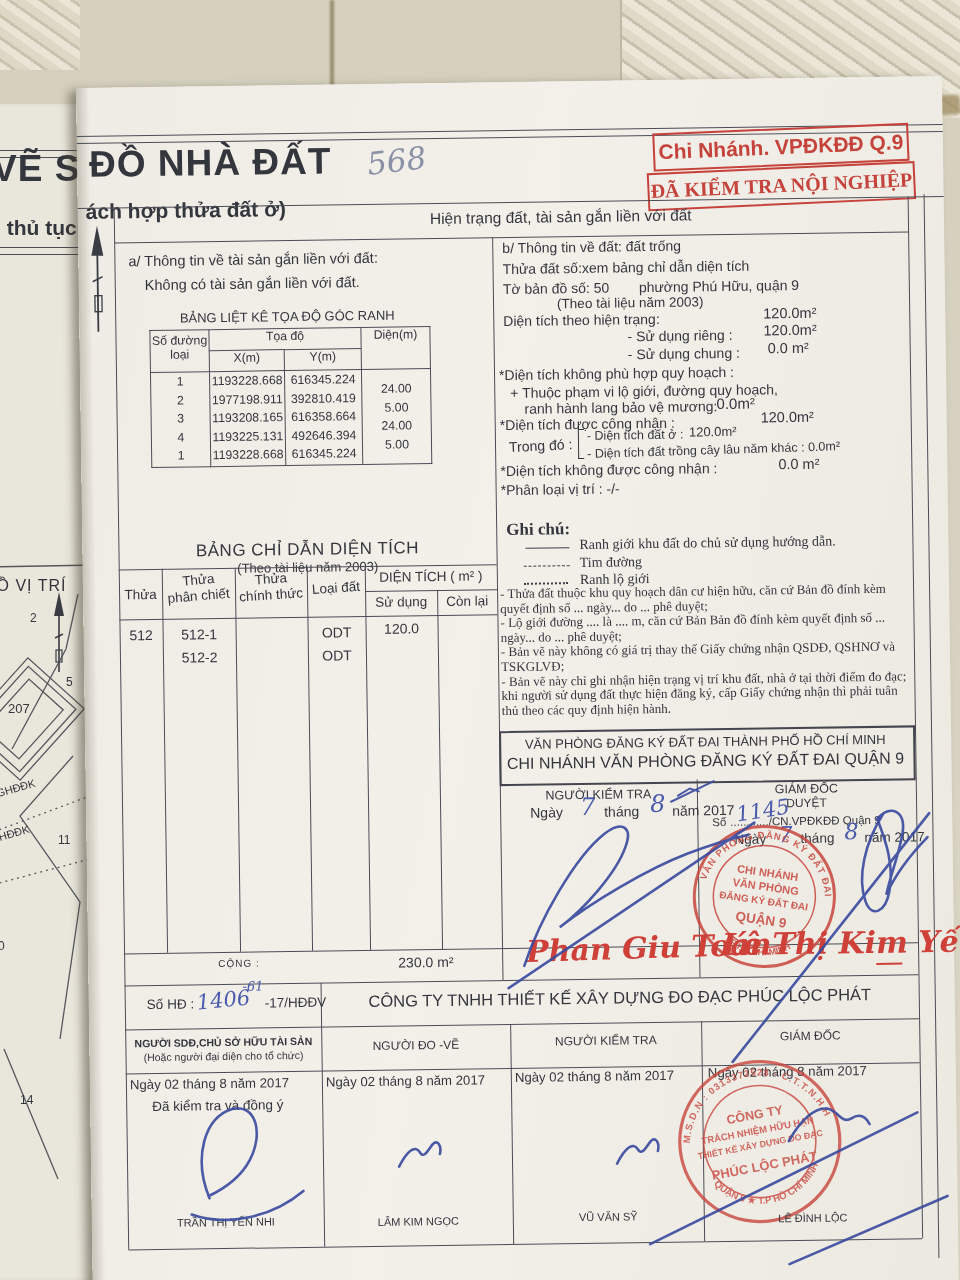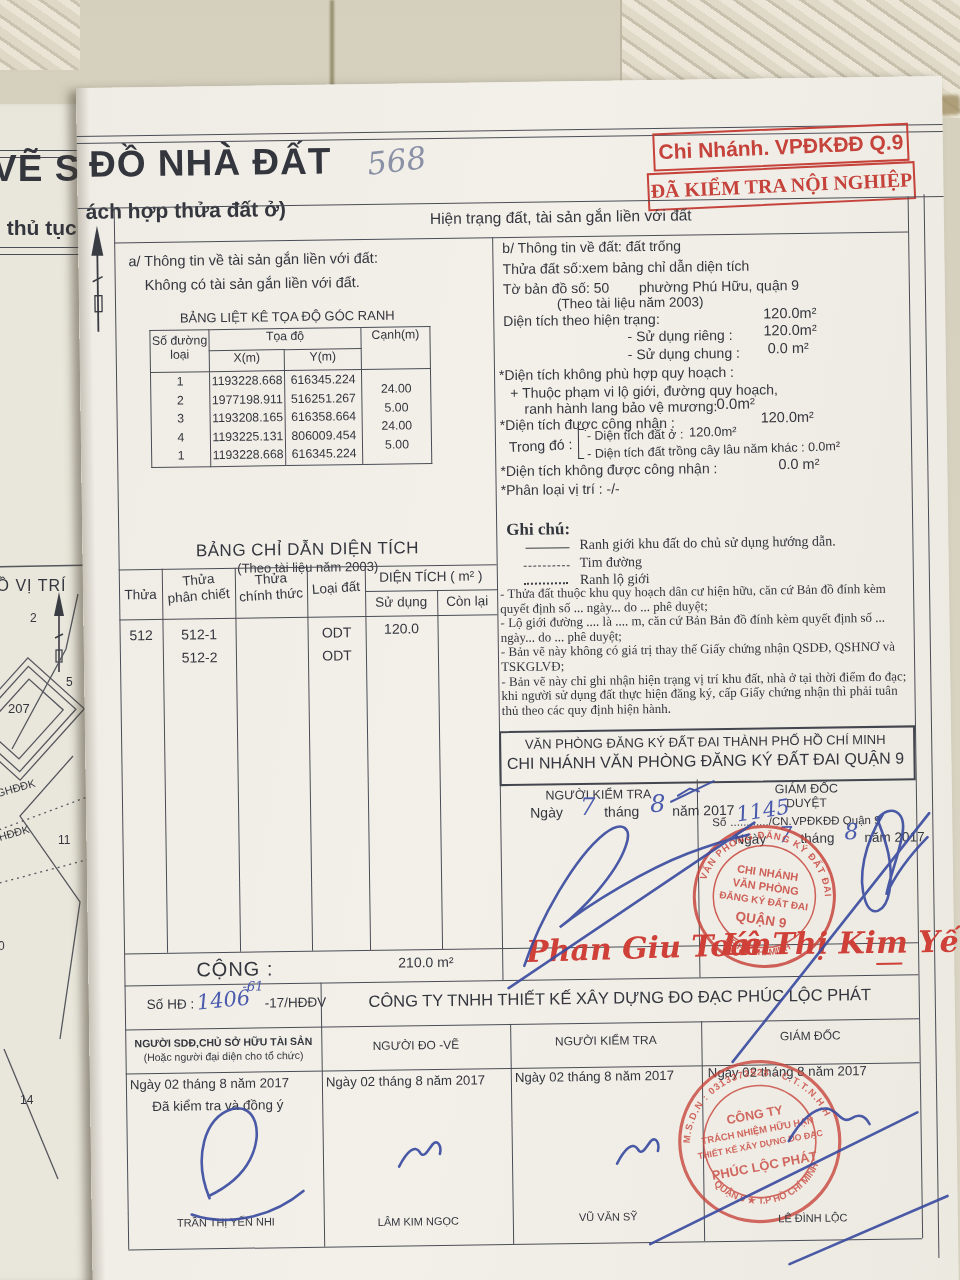--- a/index.html
+++ b/index.html
@@ -116,21 +116,21 @@
     <div class="t ctr" style="left:70px;top:225px;width:276px;font-size:13px;">BẢNG LIỆT KÊ TỌA ĐỘ GÓC RANH</div>
 
     <table class="ctab abs" style="left:70px;top:243px;font-size:12.3px;">
       <tbody>
           <tr>
         <td rowspan="2" style="width:58px;">
           <div style="padding-top:3px;">Số đường</div>
           <div>loại</div>
         </td>
         <td colspan="2" style="height:20px;">Tọa độ</td>
-        <td rowspan="2" style="width:68px;">Cạnh(m)</td>
+        <td rowspan="2" style="width:68px;">Diện(m)</td>
       </tr>
       <tr>
         <td style="width:74px;height:20px;">X(m)</td>
         <td style="width:76px;">Y(m)</td>
       </tr>
       <tr>
         <td style="height:94px;">
           <div style="line-height:18.5px;">1</div>
           <div style="line-height:18.5px;">2</div>
           <div style="line-height:18.5px;">3</div>
@@ -139,23 +139,23 @@
         </td>
         <td>
           <div style="line-height:18.5px;">1193228.668</div>
           <div style="line-height:18.5px;">1977198.911</div>
           <div style="line-height:18.5px;">1193208.165</div>
           <div style="line-height:18.5px;">1193225.131</div>
           <div style="line-height:18.5px;">1193228.668</div>
         </td>
         <td>
           <div style="line-height:18.5px;">616345.224</div>
-          <div style="line-height:18.5px;">516251.267</div>
+          <div style="line-height:18.5px;">392810.419</div>
           <div style="line-height:18.5px;">616358.664</div>
-          <div style="line-height:18.5px;">806009.454</div>
+          <div style="line-height:18.5px;">492646.394</div>
           <div style="line-height:18.5px;">616345.224</div>
         </td>
         <td style="vertical-align:top;">
           <div style="padding-top:10px;">
             <div style="line-height:18.5px;">24.00</div>
             <div style="line-height:18.5px;">5.00</div>
             <div style="line-height:18.5px;">24.00</div>
             <div style="line-height:18.5px;">5.00</div>
           </div>
         </td>
@@ -186,22 +186,22 @@
     <div class="t ctr" style="left:354px;top:511px;width:60px;font-size:13.5px;">Còn lại</div>
 
     <div class="t ctr" style="left:36px;top:540px;width:43px;font-size:14px;">512</div>
     <div class="t ctr" style="left:79px;top:540px;width:73px;font-size:14px;">512-1</div>
     <div class="t ctr" style="left:79px;top:563px;width:73px;font-size:14px;">512-2</div>
     <div class="t ctr" style="left:224px;top:540px;width:58px;font-size:14px;">ODT</div>
     <div class="t ctr" style="left:224px;top:563px;width:58px;font-size:14px;">ODT</div>
     <div class="t ctr" style="left:282px;top:537px;width:72px;font-size:14px;">120.0</div>
 
     <div class="hl" style="left:36px;top:866px;width:794px;"></div>
-    <div class="t" style="left:108px;top:872px;font-size:20px;letter-spacing:1px;">CỘNG   :</div>
-    <div class="t" style="left:310px;top:871px;font-size:14px;">210.0 m²</div>
+    <div class="t" style="left:130px;top:872px;font-size:10px;letter-spacing:1px;">CỘNG   :</div>
+    <div class="t" style="left:310px;top:871px;font-size:14px;">230.0 m²</div>
     <div class="hl" style="left:36px;top:898px;width:794px;"></div>
 
     <div class="t" style="left:424px;top:158px;font-size:14px;">b/ Thông tin về đất: đất trống</div>
     <div class="t" style="left:424px;top:179px;font-size:14px;">Thửa đất số:xem bảng chỉ dẫn diện tích</div>
     <div class="t" style="left:424px;top:199px;font-size:14px;">Tờ bản đồ số: 50</div>
     <div class="t" style="left:560px;top:199px;font-size:14px;">phường Phú Hữu, quận 9</div>
     <div class="t" style="left:478px;top:215px;font-size:13.5px;">(Theo tài liệu năm 2003)</div>
     <div class="t" style="left:424px;top:231px;font-size:14px;">Diện tích theo hiện trạng:</div>
     <div class="t" style="left:684px;top:227px;font-size:14.5px;">120.0m²</div>
     <div class="t" style="left:548px;top:248px;font-size:14px;">- Sử dụng riêng :</div>

